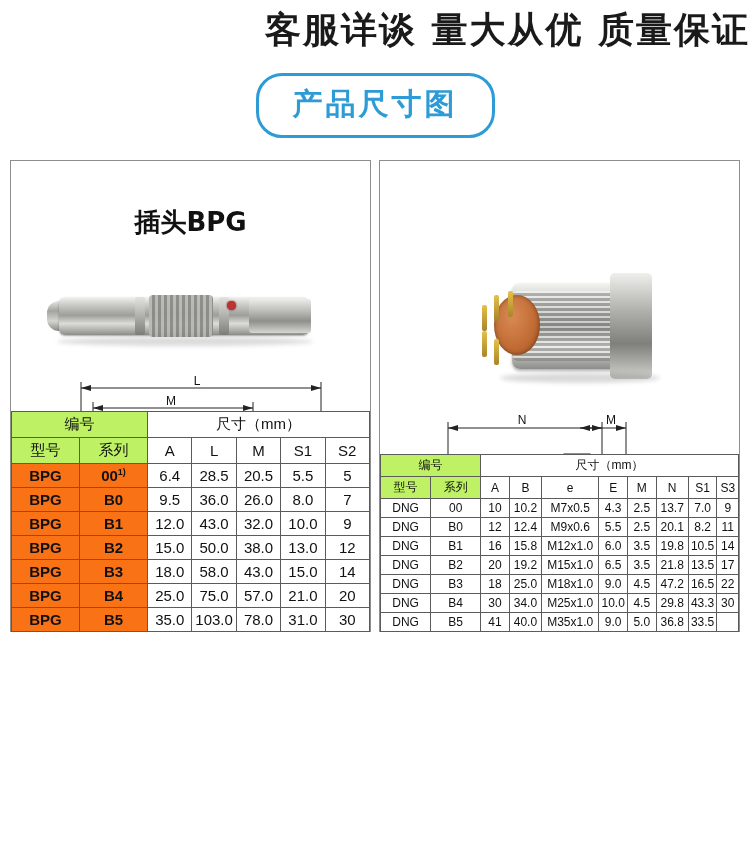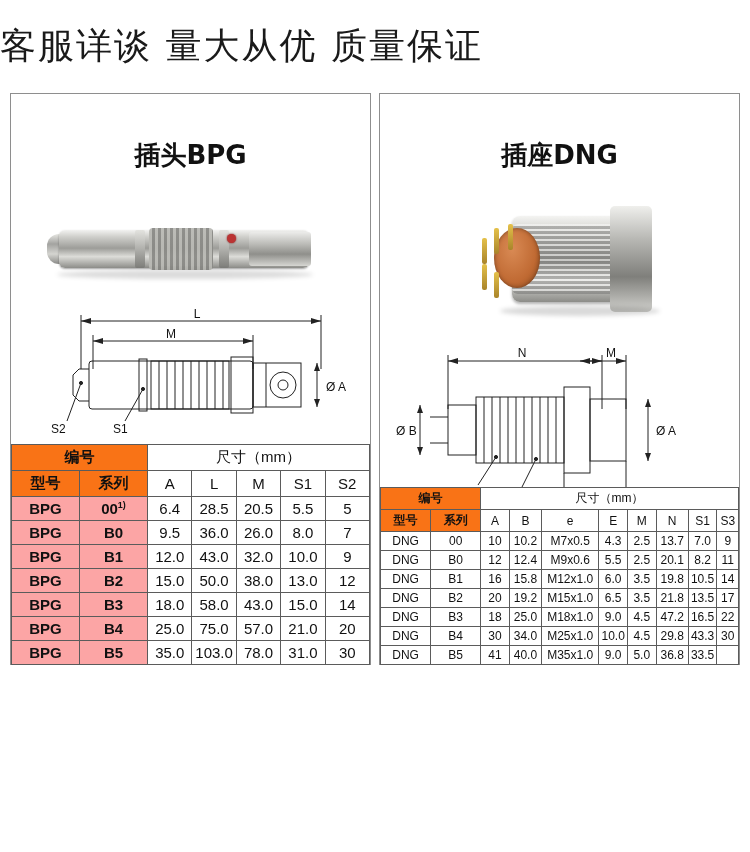--- a/index.html
+++ b/index.html
@@ -6,26 +6,26 @@
   body{
     width:750px;height:852px;
     background:#ffffff;
     font-family:"Liberation Sans", sans-serif;
     color:#111;
     overflow:hidden;
   }
   .page{position:relative;width:750px;height:852px;}
 
   .headline{
-    text-align:left;
+    text-align:right;
     font-size:36px;
-    font-weight:normal;
+    font-weight:bold;
     letter-spacing:2px;
     color:#1a1a1a;
-    padding-top:22px;
+    padding-top:6px;
     font-family:"DejaVu Sans", sans-serif;
   }
 
   .banner-wrap{
     display:flex;justify-content:center;
     margin-top:18px;
   }
   .banner{
     border:3px solid #2c9bd6;
     border-radius:26px;
@@ -33,21 +33,21 @@
     color:#2c9bd6;
     font-size:30px;
     font-weight:bold;
     letter-spacing:3px;
     font-family:"DejaVu Sans", sans-serif;
   }
 
   .panels{
     position:relative;
     margin:22px 10px 0 10px;
-    height:572px;
+    height:472px;
     display:flex;
     gap:8px;
   }
   .panel{
     position:relative;
     flex:1 1 50%;
     border:1px solid #8e8e8e;
     background:#fff;
     box-sizing:border-box;
   }
@@ -139,42 +139,45 @@
   
   table{border-collapse:collapse;font-family:"Liberation Sans",sans-serif;}
   .tbl-left{
     position:absolute;left:0px;bottom:-1px;width:100%;
     font-size:15px;
   }
   .tbl-left table{width:100%;}
   .tbl-left th,.tbl-left td{
     border:1px solid #5b5b5b;text-align:center;padding:3px 0;
   }
-  .hdr-blue{background:#f97316;font-weight:bold;}
+  .hdr-blue{background:#bef264;font-weight:normal;}
   .hdr-plain{background:#ffffff;font-weight:normal;}
-  .cell-blue{background:#fca5a5;font-weight:bold;}
+  .cell-blue{background:#f97316;font-weight:bold;}
   .cell-white{background:#ffffff;}
 
   .tbl-right{
     position:absolute;left:0;bottom:-1px;width:100%;
     font-size:12px;
   }
   .tbl-right table{width:100%;}
   .tbl-right th,.tbl-right td{
     border:1px solid #5b5b5b;text-align:center;padding:2px 0;
   }
   .sup{font-size:9px;vertical-align:super;}
 </style>
 </head>
 <body>
 
 <div class="page">
 
   <div class="headline">客服详谈  量大从优  质量保证</div>
 
+  <div class="banner-wrap">
+    <div class="banner">产品尺寸图</div>
+  </div>
 
   <div class="panels">
 
     <div class="panel">
       <div class="panel-title">插头BPG</div>
 
       <div class="plug-photo">
         <div class="plug-cap"></div>
         <div class="plug-body"></div>
         <div class="plug-ring r1"></div>
@@ -330,21 +333,20 @@
             <td class="cell-white">78.0</td>
             <td class="cell-white">31.0</td>
             <td class="cell-white">30</td>
           </tr>
         </tbody>
           </table>
       </div>
     </div>
 
     <div class="panel">
-      <div class="panel-title">插座DNG</div>
 
       <div class="sock-photo">
         <div class="sock-barrel"></div>
         <div class="sock-thread"></div>
         <div class="sock-nut"></div>
         <div class="sock-face"></div>
         <div class="pin p1"></div>
         <div class="pin p2"></div>
         <div class="pin p3"></div>
         <div class="pin p4"></div>

